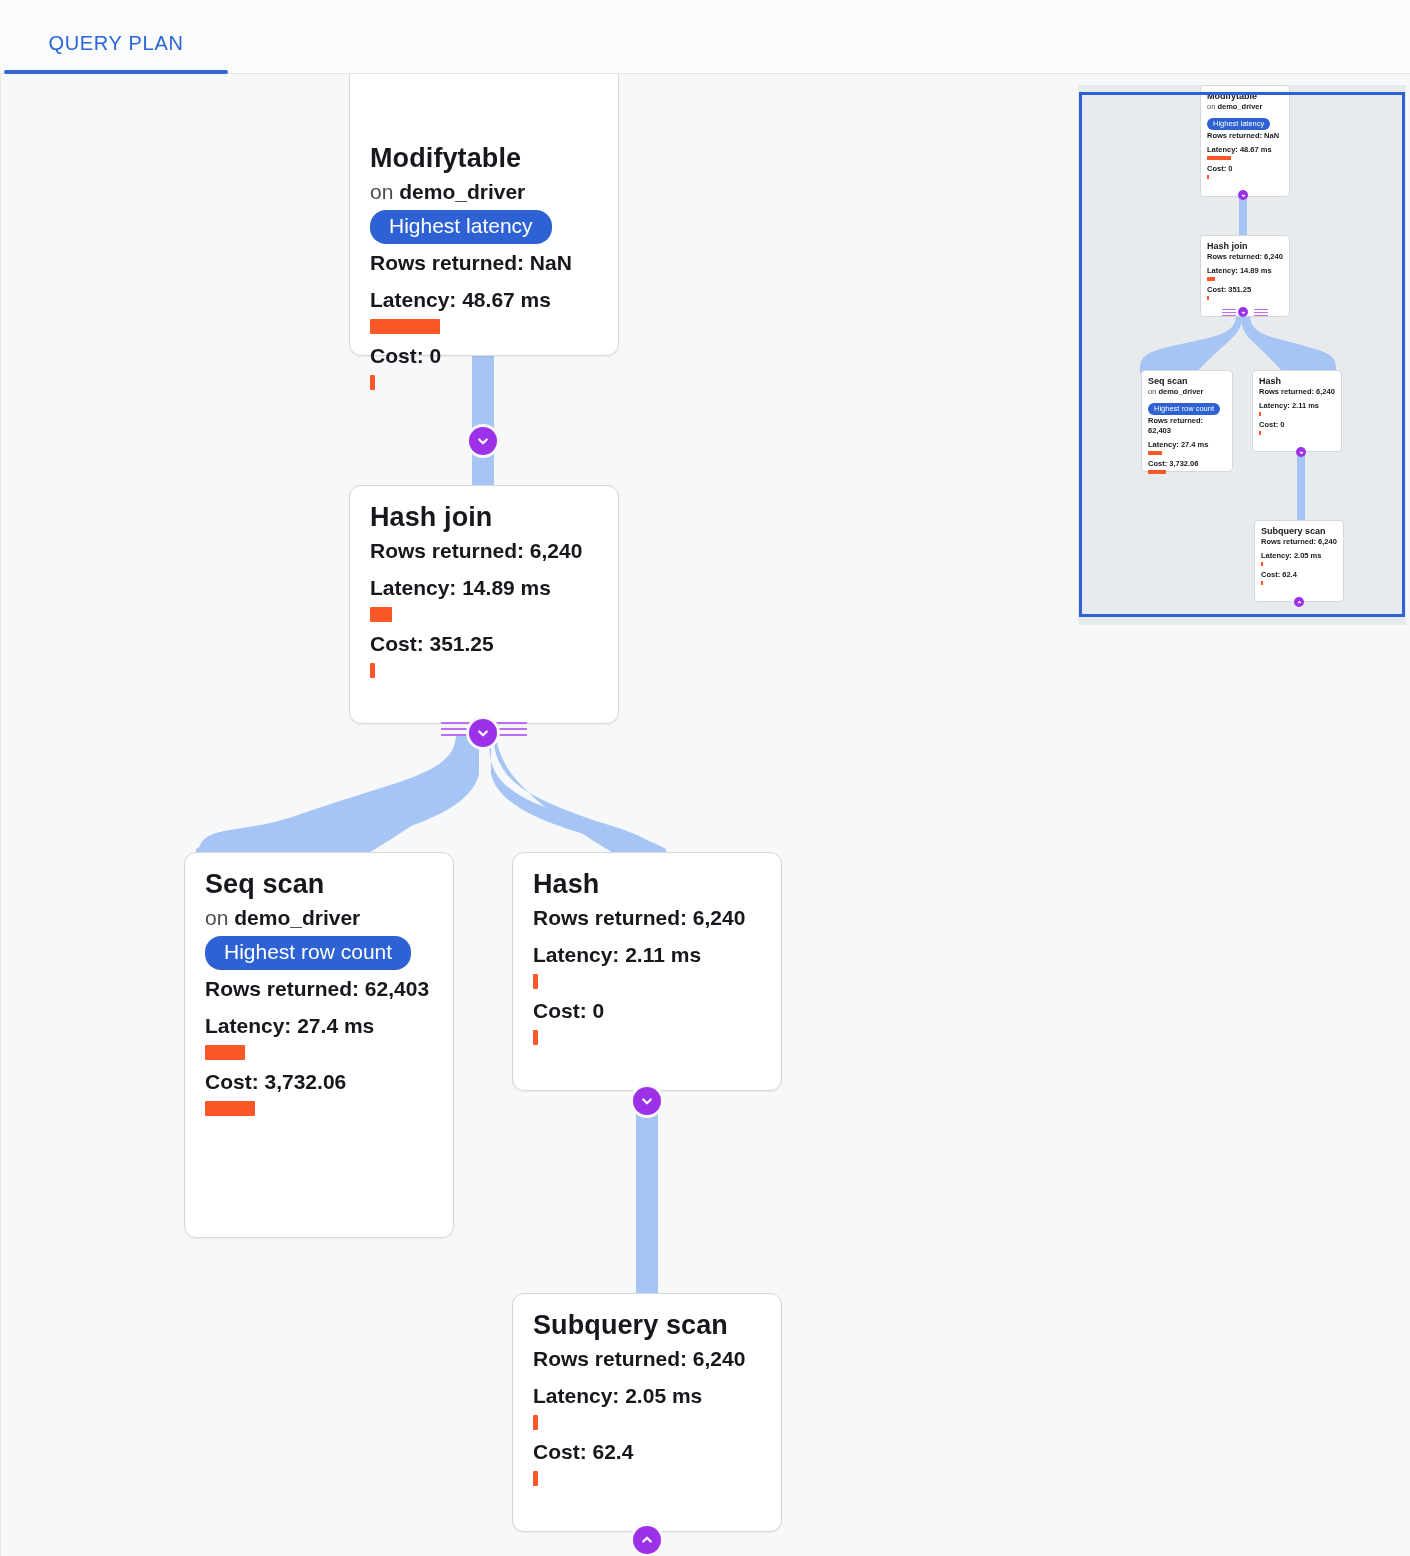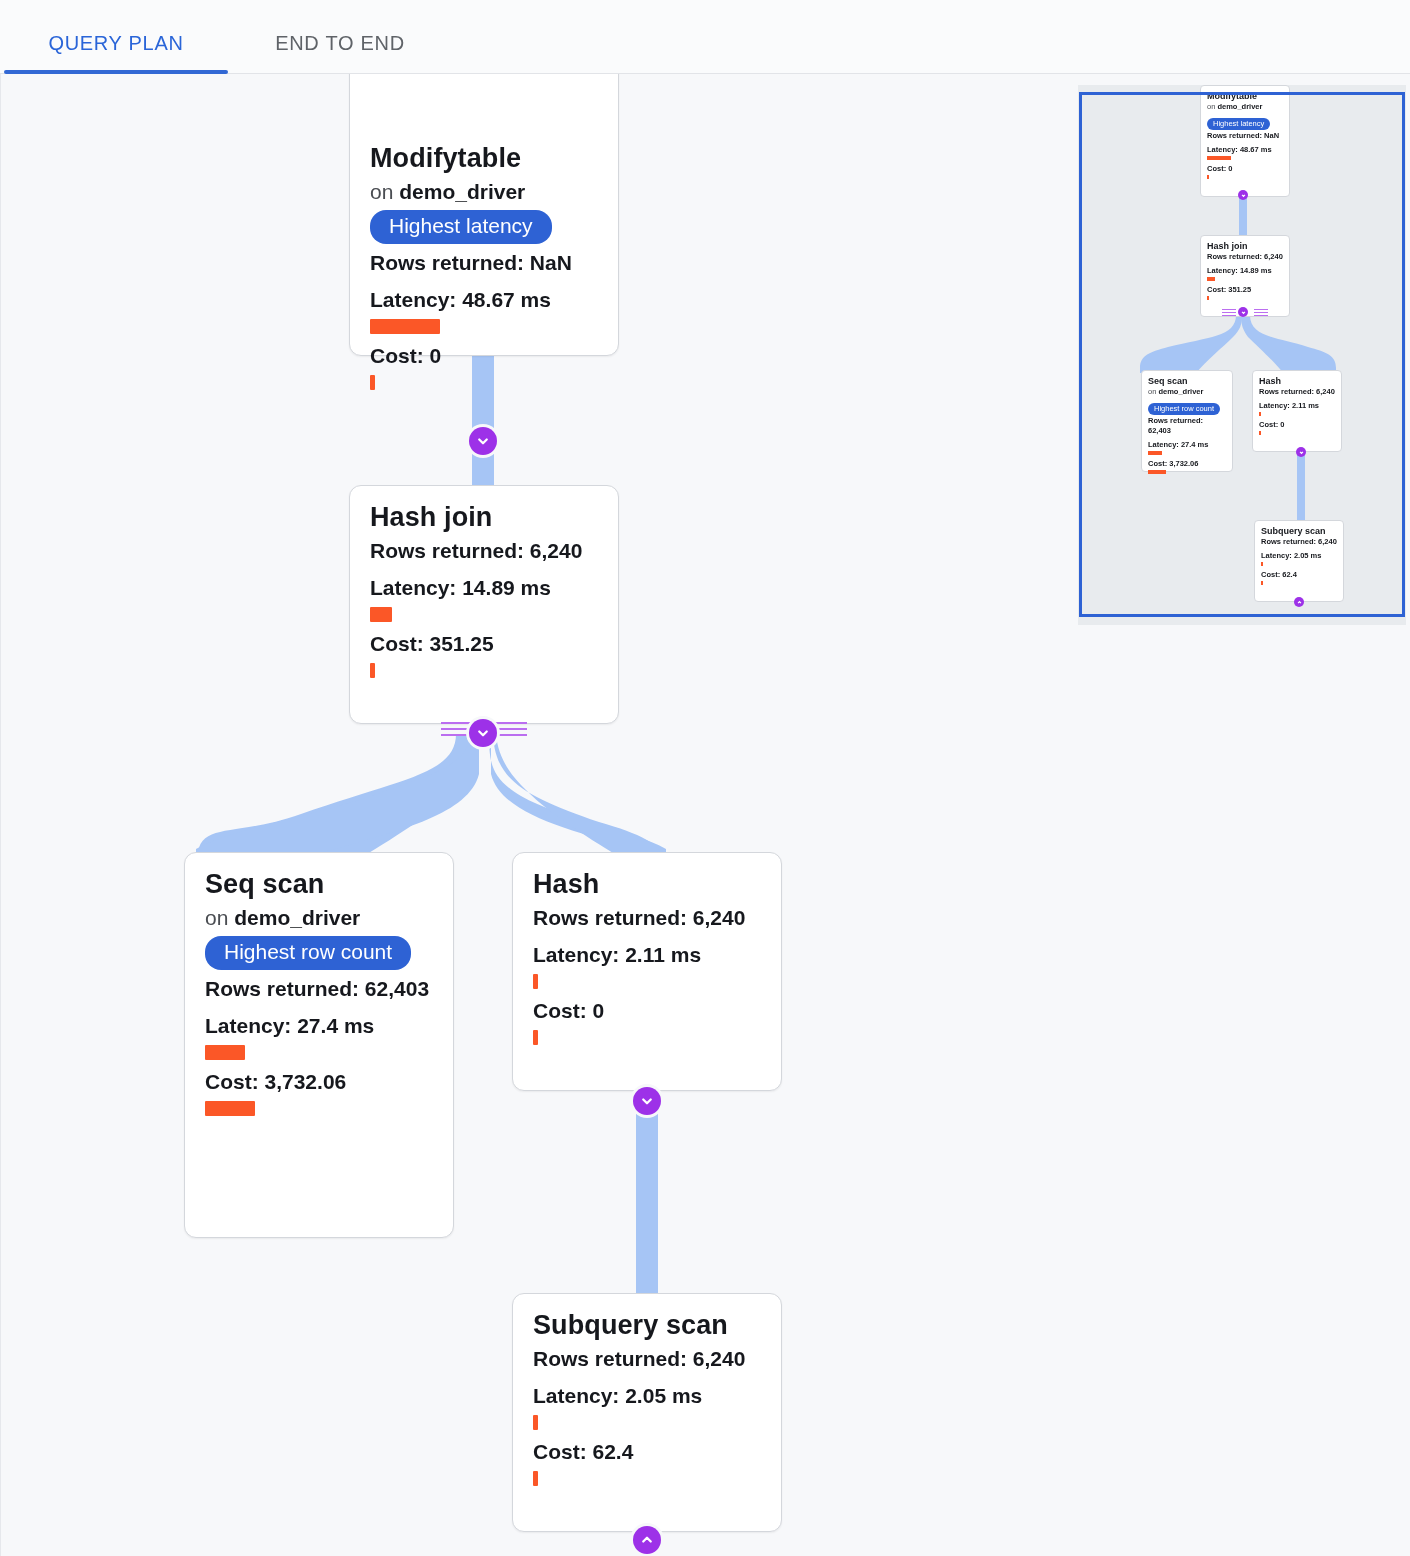--- a/index.html
+++ b/index.html
@@ -155,23 +155,20 @@
   .mconn-lines{position:absolute;z-index:5;}
   .mconn-lines i{display:block;height:1px;background:#bb6ef0;margin-bottom:2px;}
 </style>
 </head>
 <body>
 
 <div id="tabbar">
   <div class="tab" id="tab-query-plan">
     <span>QUERY PLAN</span>
   </div>
-  <div class="tab" id="tab-end-to-end">
-    <span>END TO END</span>
-  </div>
   <div id="tab-underline"></div>
 </div>
 
 <div id="left-divider"></div>
 <div id="left-drag-handle"></div>
 
 <div id="mode-toggle">
   <div class="mode-btn selected">
     <span>EXPANDED</span>
   </div>

